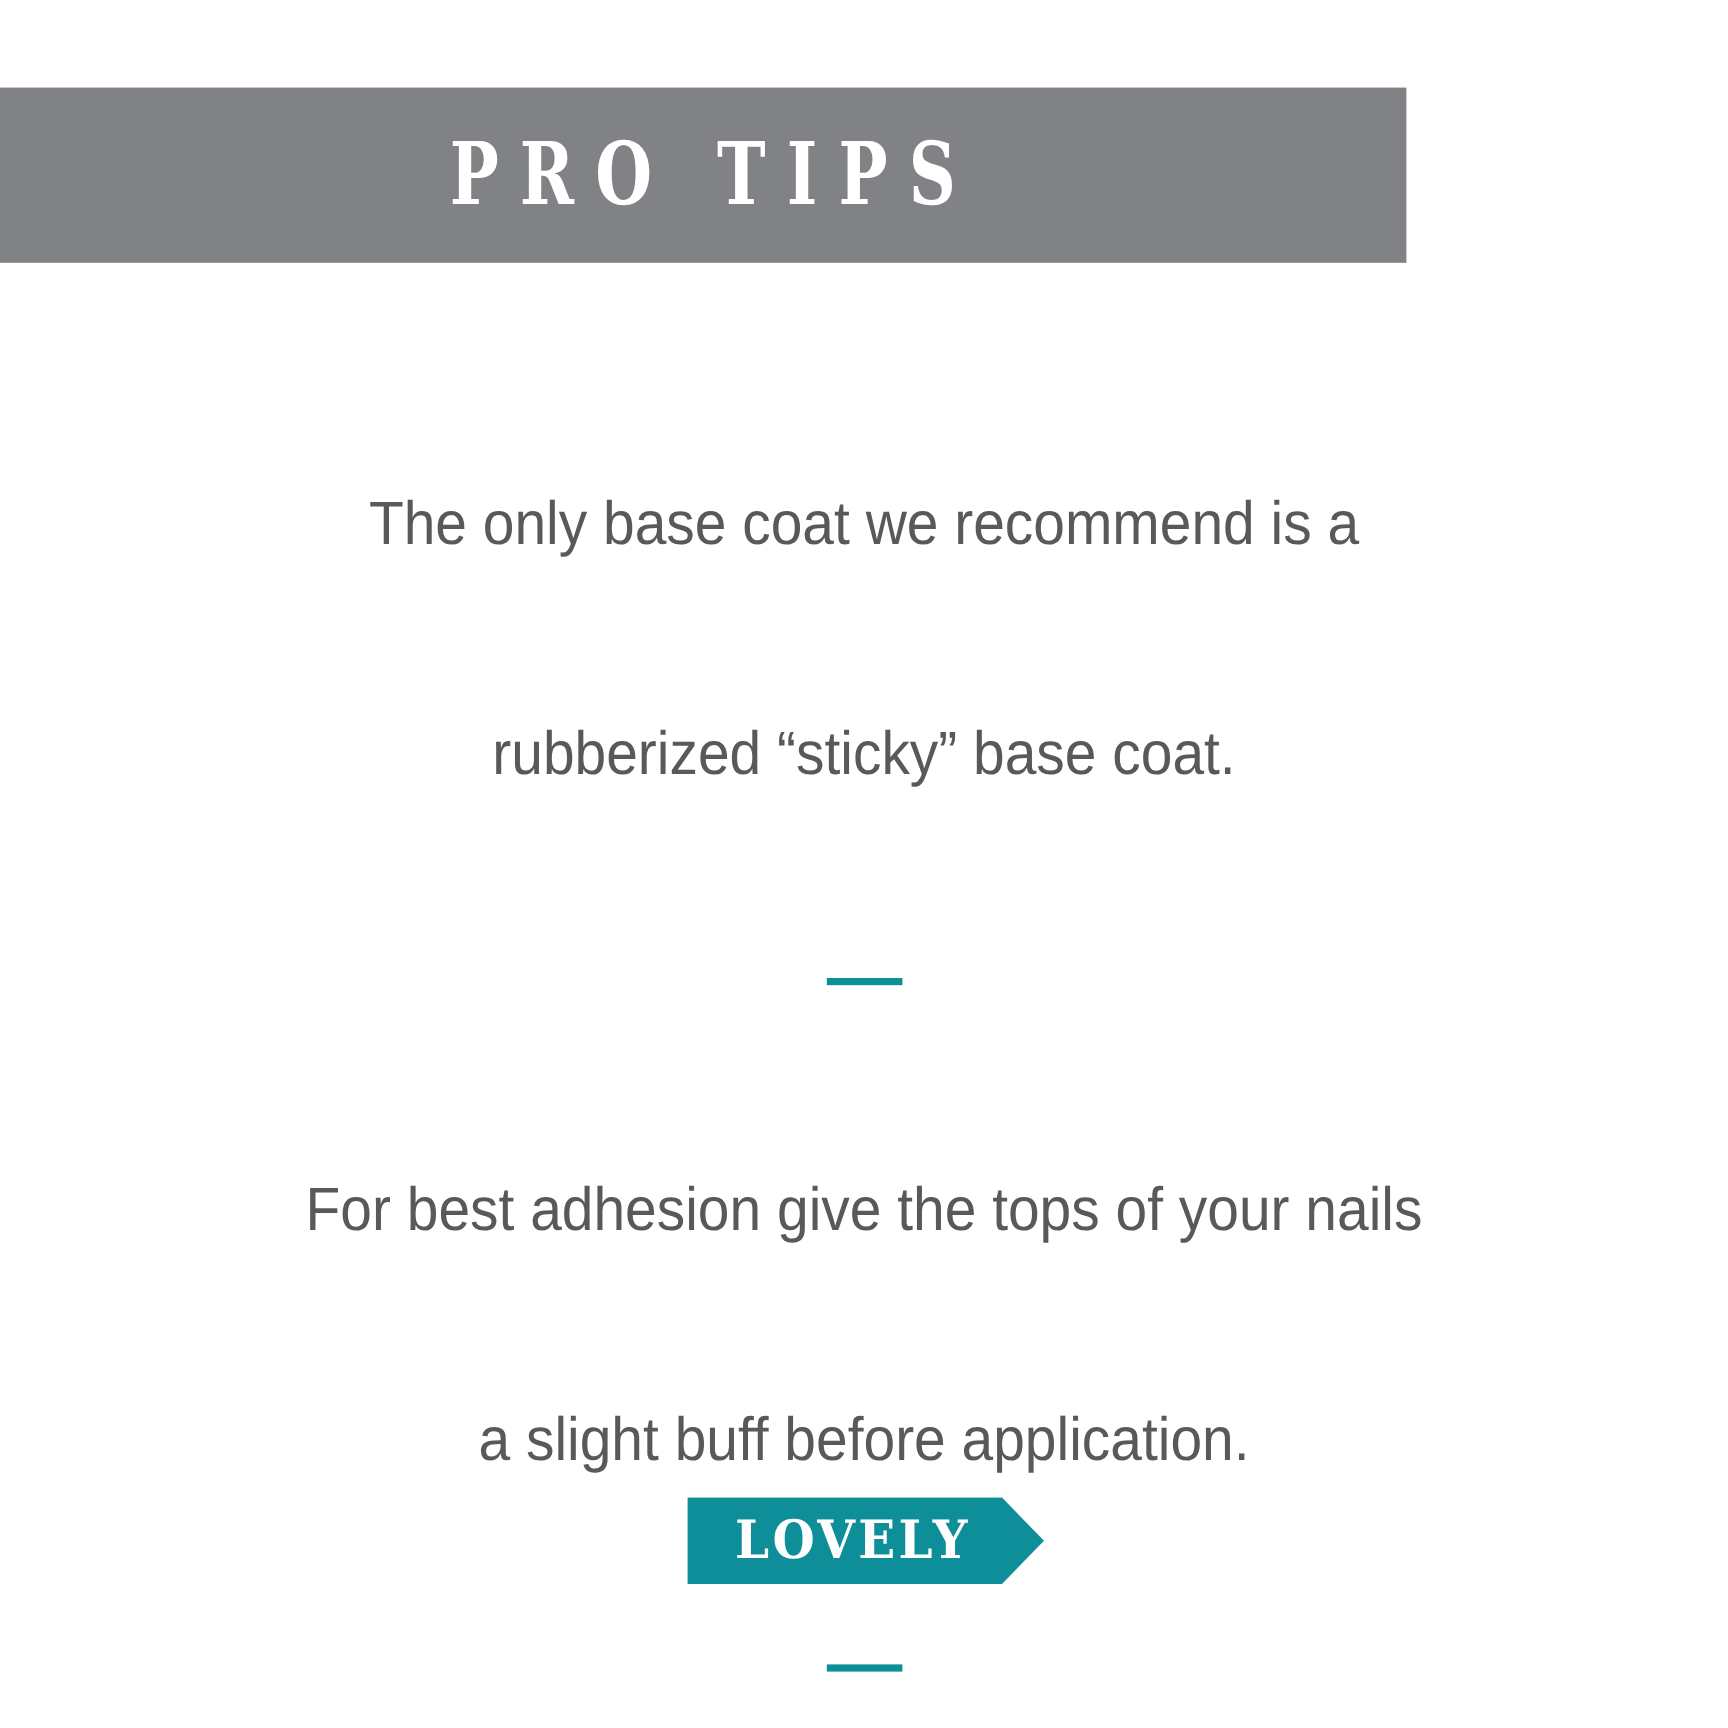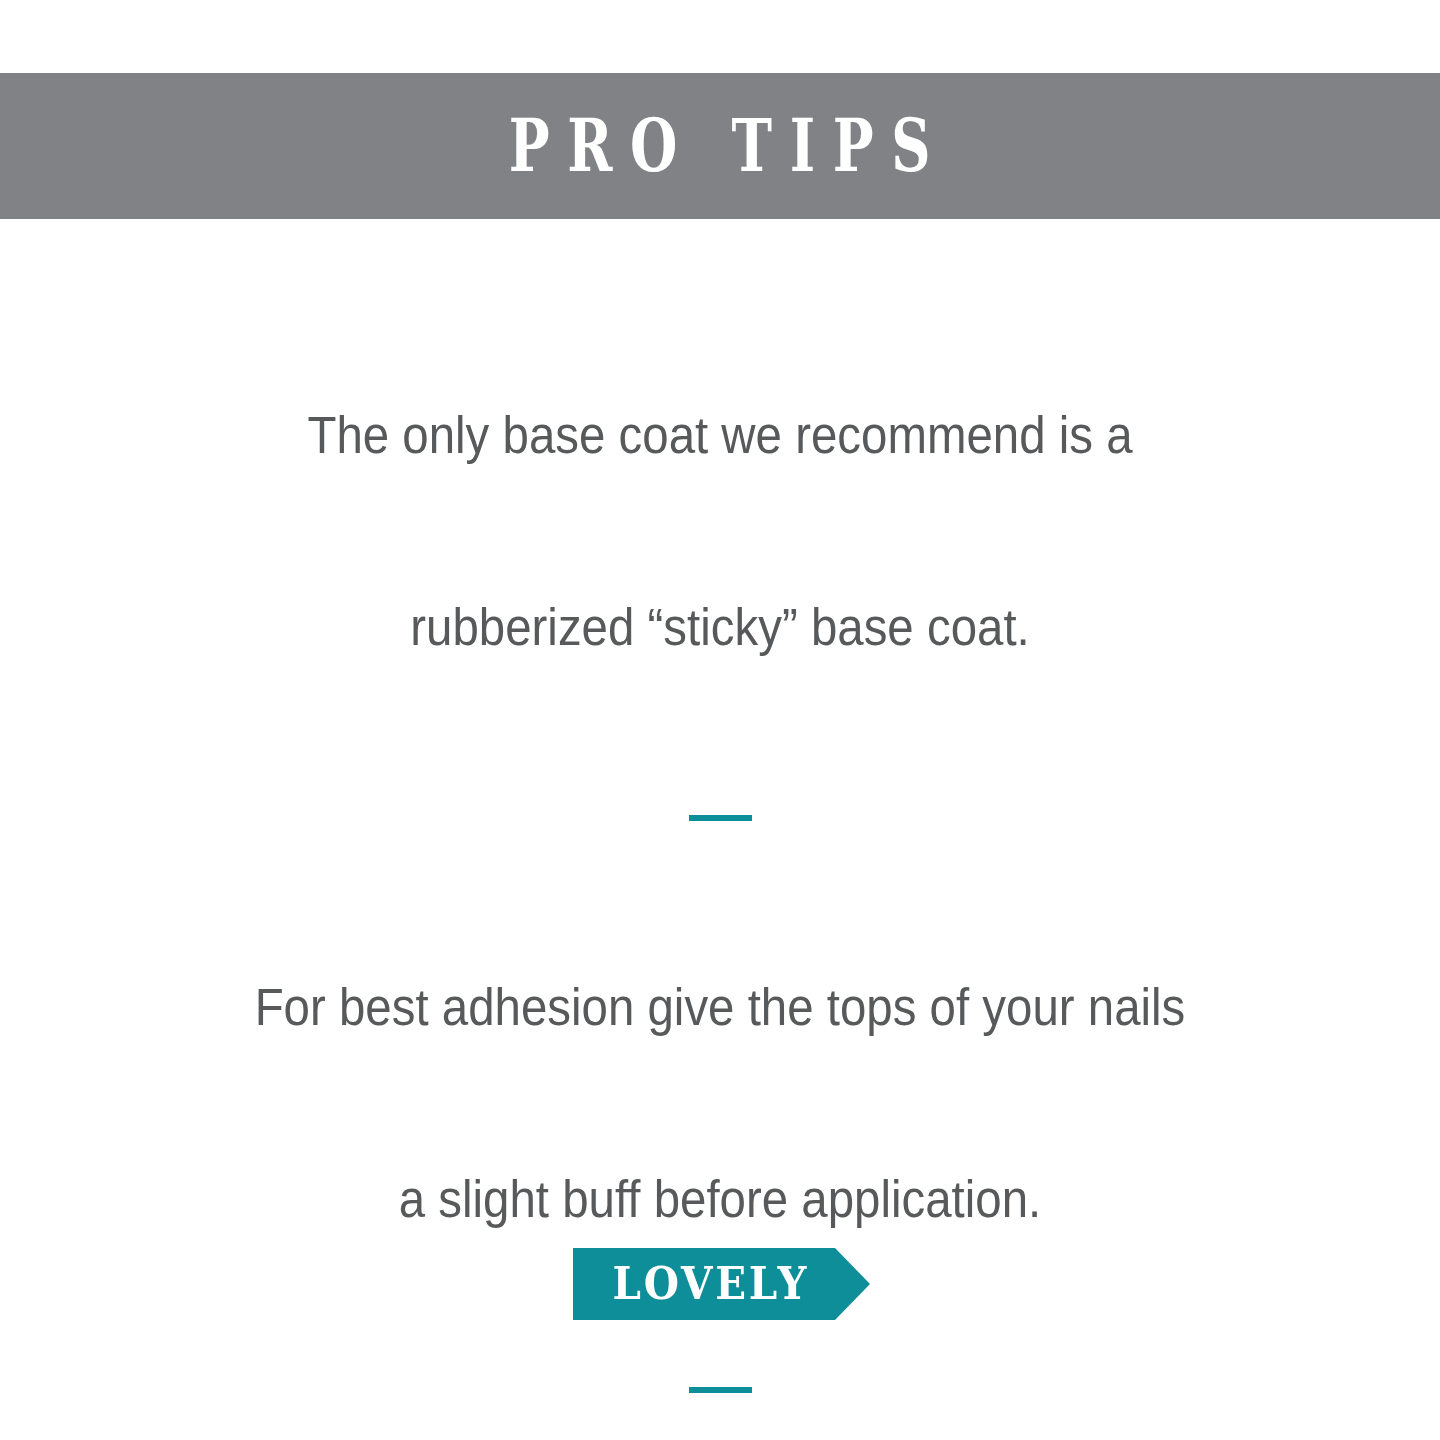--- a/index.html
+++ b/index.html
@@ -22,21 +22,21 @@
     background: #ffffff;
     display: flex;
     flex-direction: column;
   }
 
   
   .header-bar {
     position: absolute;
     left: 0;
     top: 73px;
-    width: 1440px;
+    width: 1172px;
     height: 146px;
     background: #808285;
     display: flex;
     align-items: center;
     justify-content: center;
   }
   .header-title {
     color: #ffffff;
     font-family: "DejaVu Serif", "Liberation Serif", serif;
     font-weight: 700;

